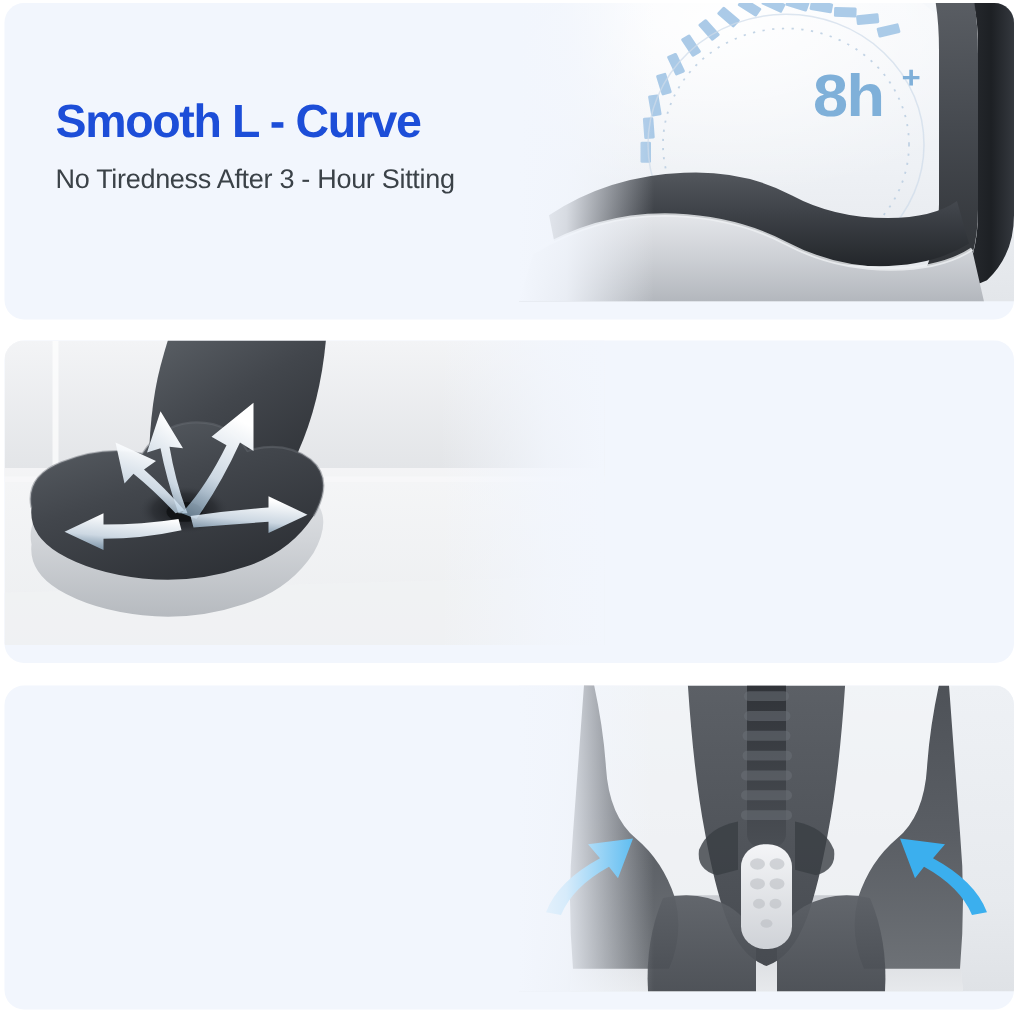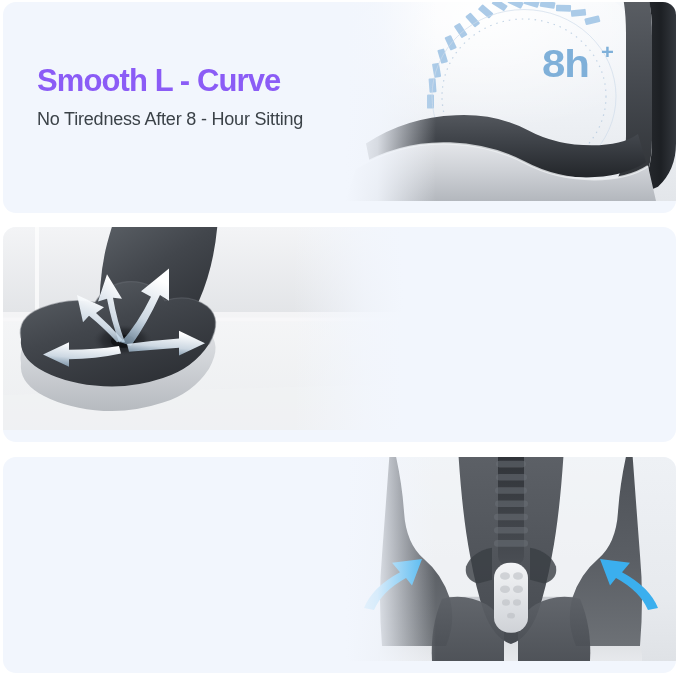--- a/index.html
+++ b/index.html
@@ -16,21 +16,21 @@
     background:#f2f6fd;
   }
   #panel-1{top:2px;height:211px;}
   #panel-2{top:227px;height:215px;}
   #panel-3{top:457px;height:216px;}
 
   
   .textblock{position:absolute;z-index:6;}
   .headline{
     font-weight:bold;
-    color:#8b5cf6;
+    color:#1d4ed8;
     letter-spacing:-0.9px;
     line-height:1.12;
     white-space:nowrap;
   }
   .subline{
     color:#3b4248;
     letter-spacing:-0.2px;
     white-space:nowrap;
   }
 
@@ -139,21 +139,21 @@
         <g>
           <text x="196" y="80" font-family="Liberation Sans, sans-serif" font-size="42" font-weight="bold" fill="#7fb0d9" letter-spacing="-1">8h</text>
           <text x="255" y="60" font-family="Liberation Sans, sans-serif" font-size="22" font-weight="bold" fill="#7fb0d9">+</text>
         </g>
       </svg>
       <div class="fade-left"></div>
     </div>
 
     <div class="textblock" id="tb-1">
       <div class="headline">Smooth L - Curve</div>
-      <div class="subline">No Tiredness After 8 - Hour Sitting</div>
+      <div class="subline">No Tiredness After 3 - Hour Sitting</div>
     </div>
   </div>
 
   <div class="panel" id="panel-2">
 
     <div class="art" id="art-2">
       <svg viewBox="0 0 400 215" preserveAspectRatio="none">
         <defs>
           <linearGradient id="p2wall" x1="0" y1="0" x2="0" y2="1">
             <stop offset="0%" stop-color="#f3f4f6"></stop>

